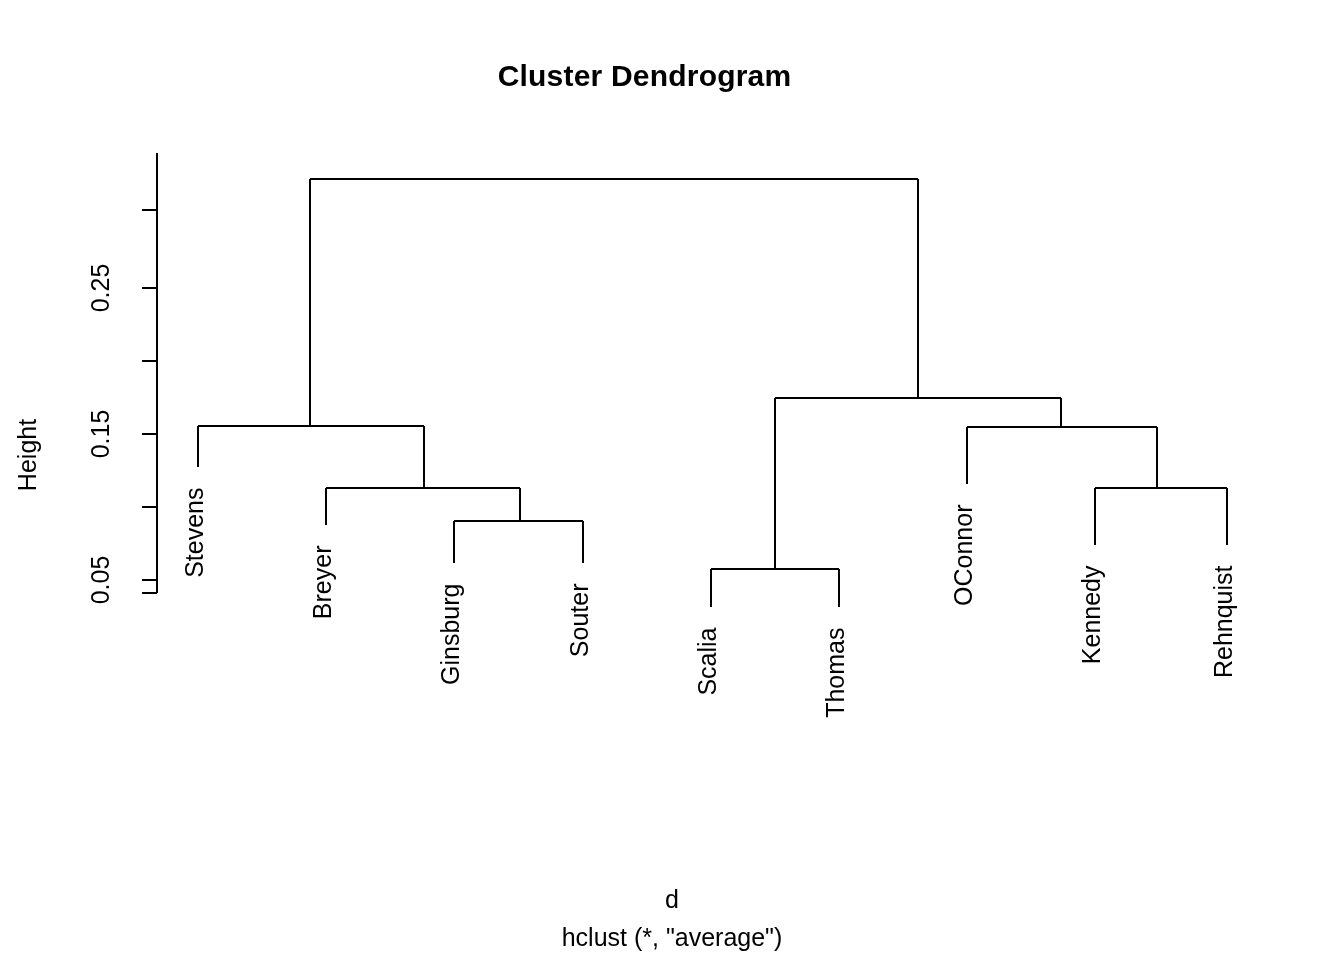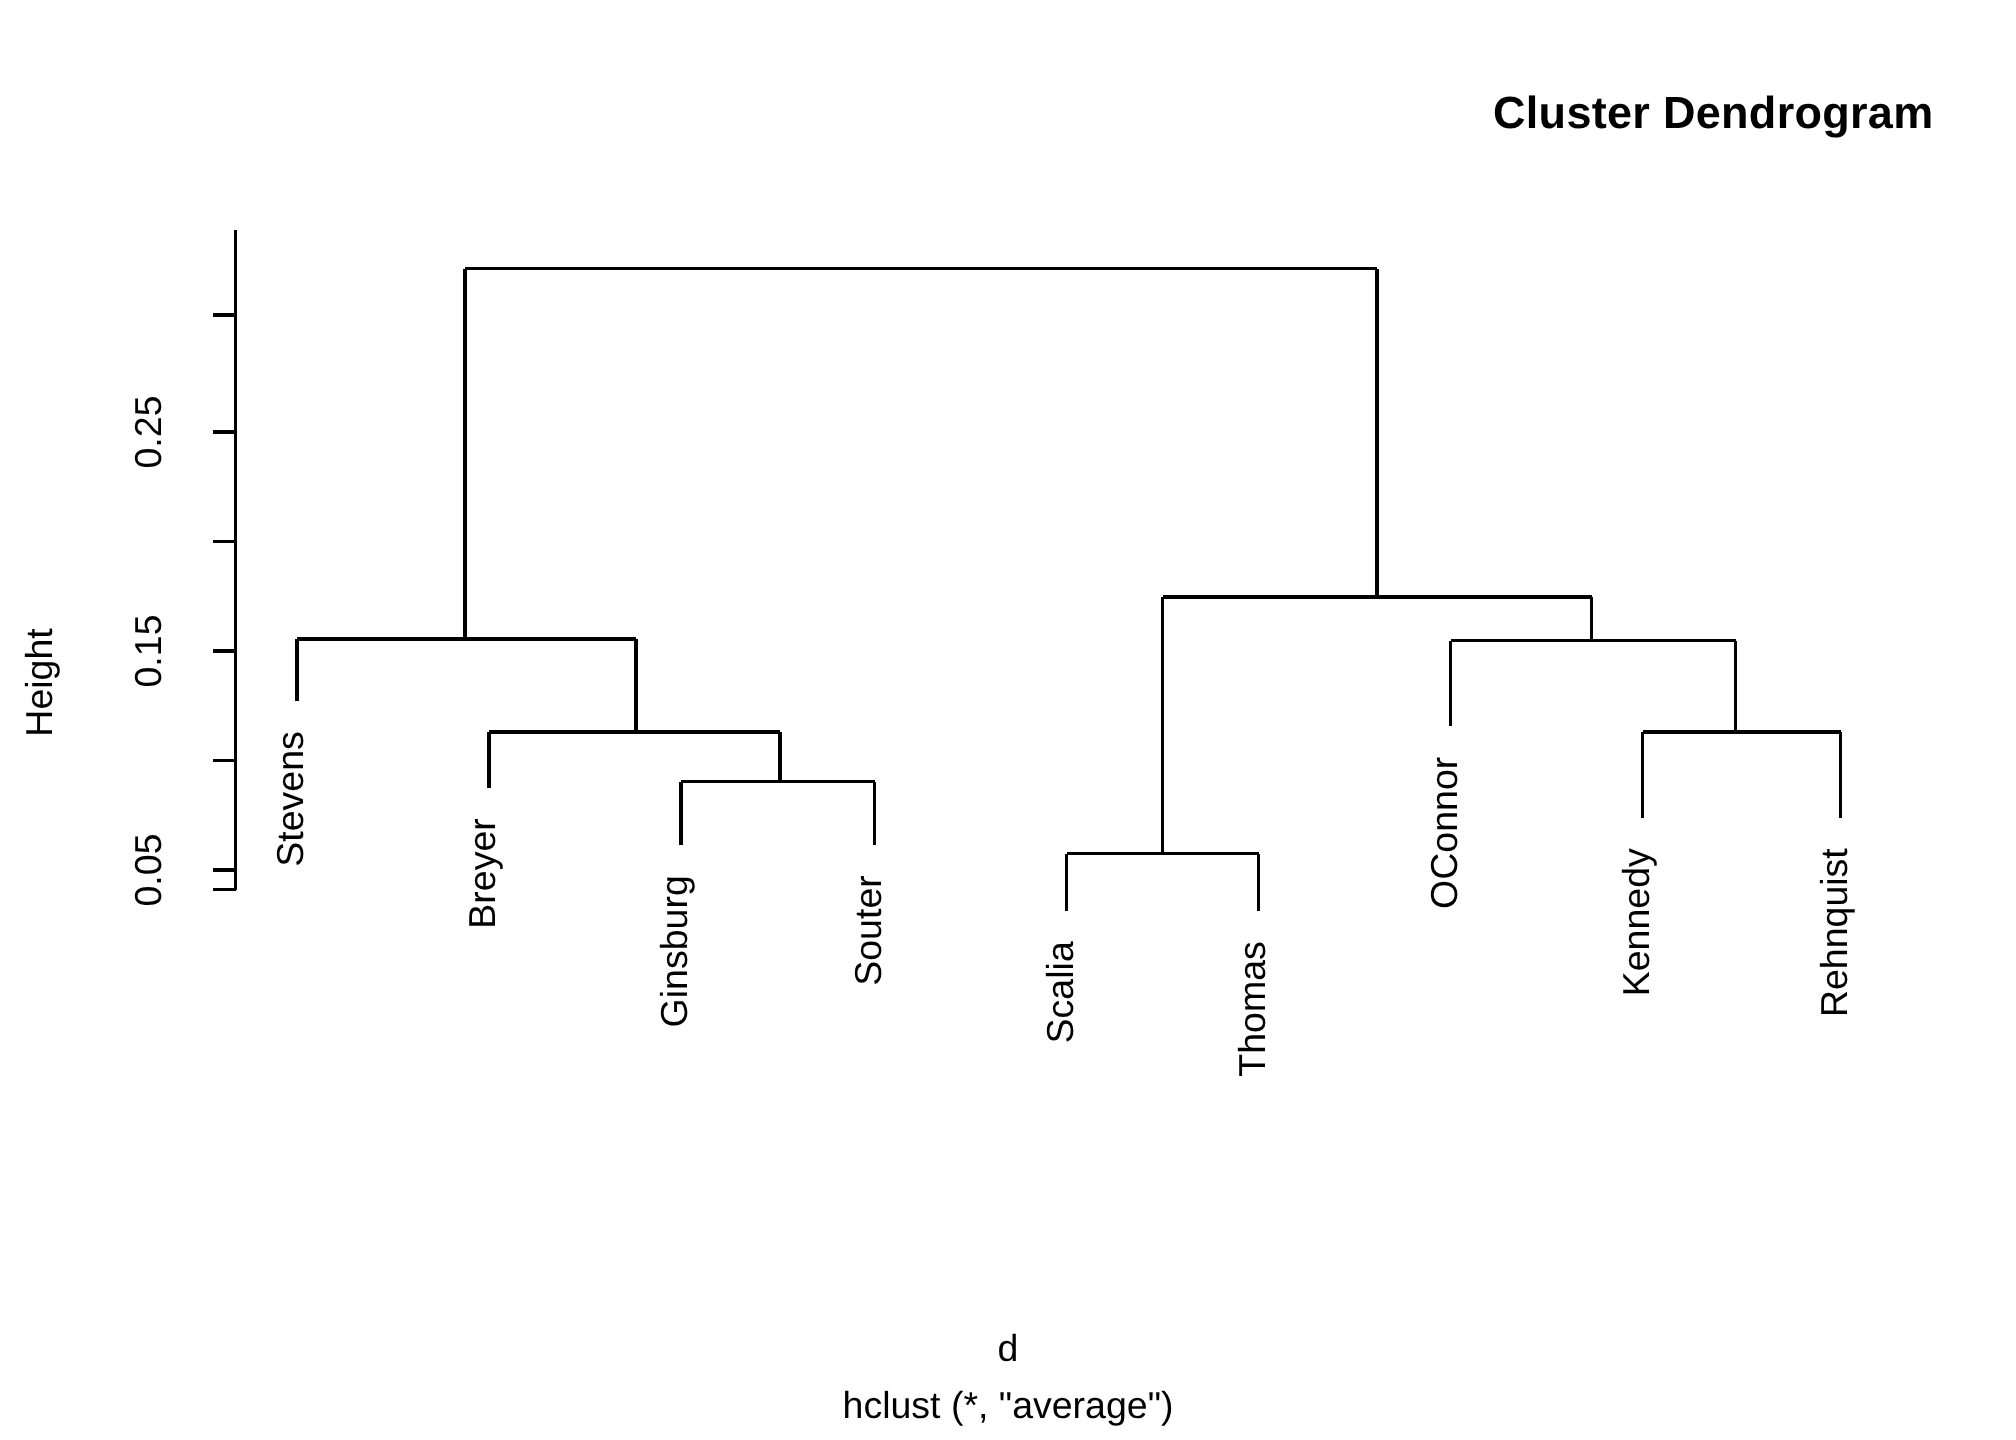--- a/index.html
+++ b/index.html
@@ -18,21 +18,21 @@
     position: relative;
     width: 1344px;
     height: 960px;
     background: #ffffff;
   }
   #chart-title {
     position: absolute;
     left: 0;
     top: 58px;
     width: 1289px;
-    text-align: right;
+    text-align: center;
     font-size: 30px;
     font-weight: bold;
     letter-spacing: 0.2px;
     line-height: 36px;
   }
   #y-axis-label {
     position: absolute;
     left: 27px;
     top: 455px;
     transform: translate(-50%, -50%) rotate(-90deg);

